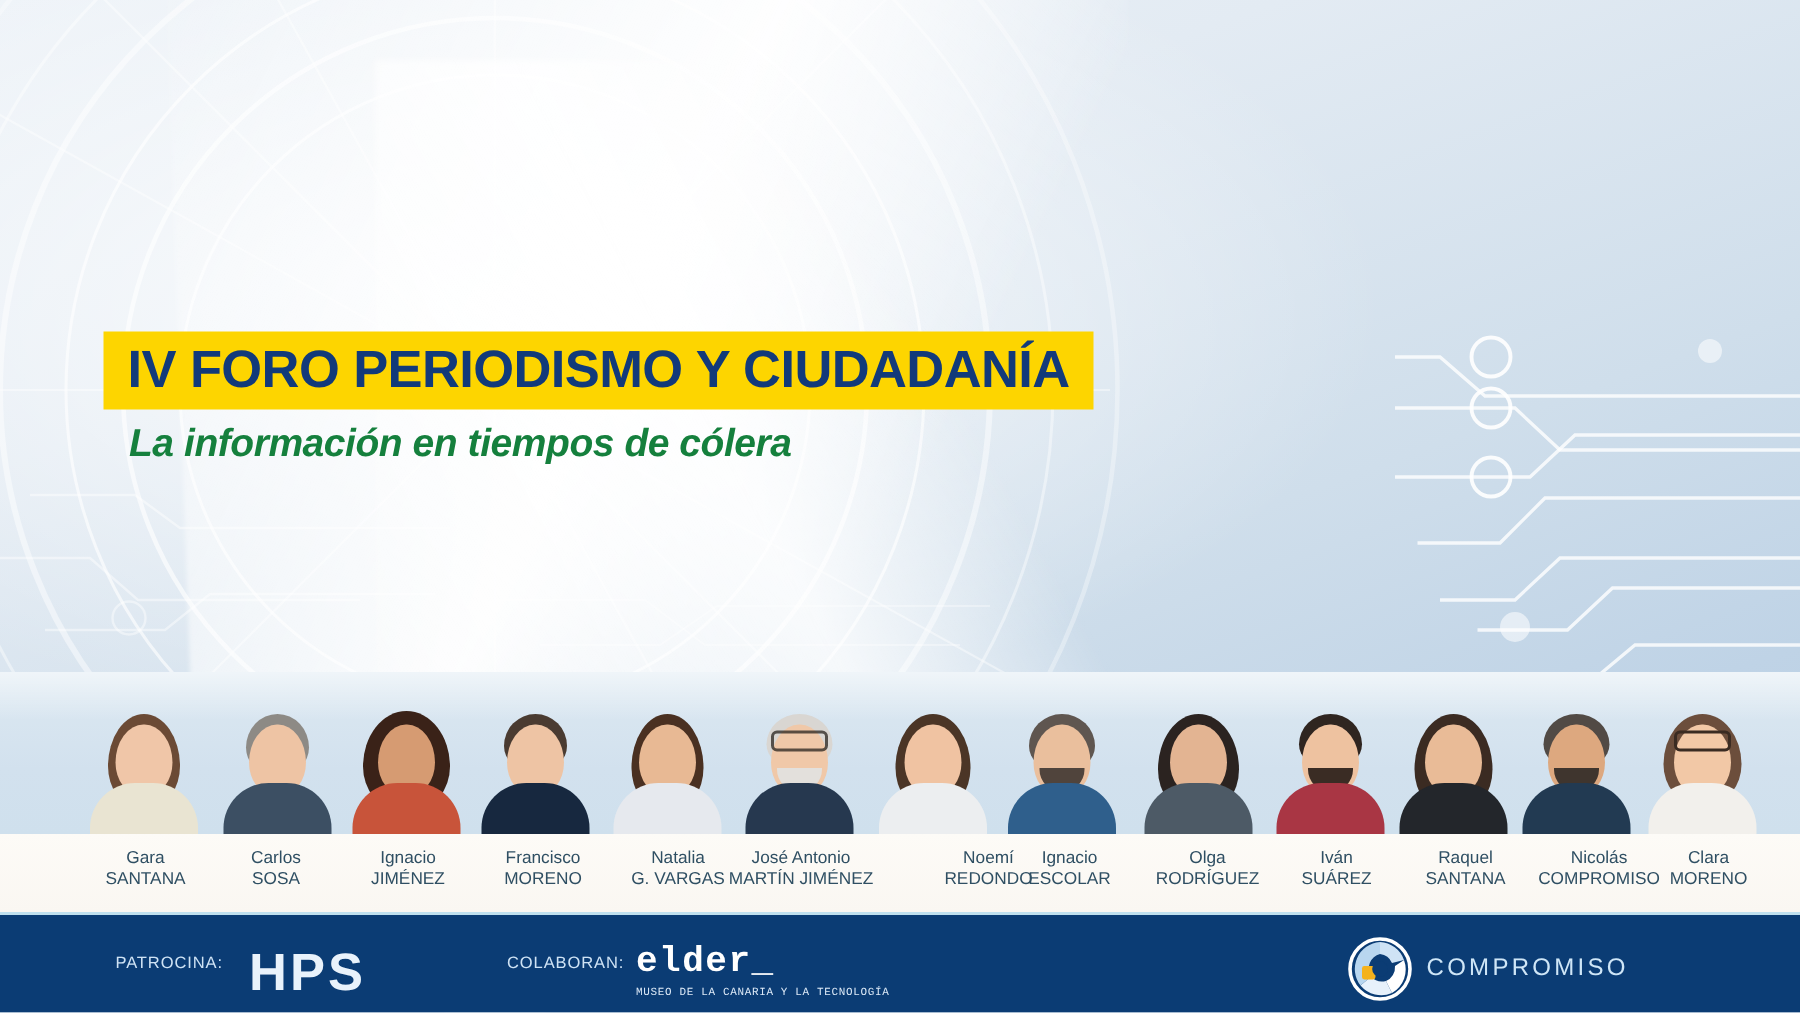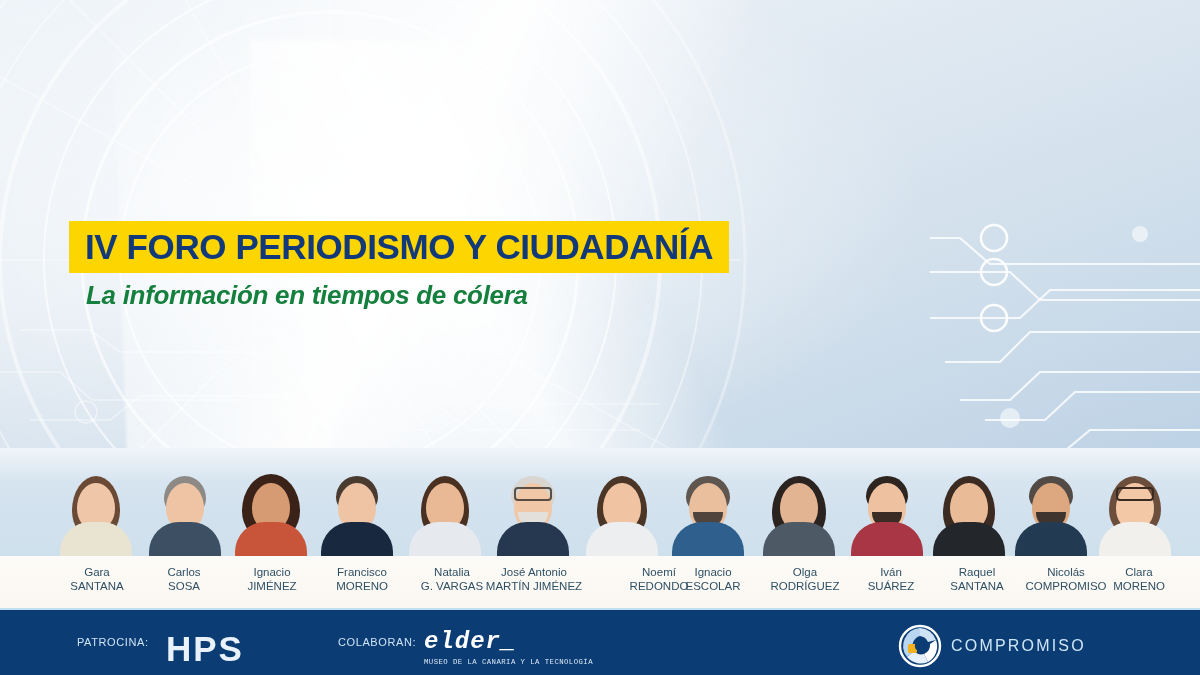--- a/index.html
+++ b/index.html
@@ -66,21 +66,21 @@
       border-bottom:2px solid #bfe0ef;}
   .name{position:absolute;top:9px;text-align:center;color:#2f4f63;line-height:1.22;}
   .name .n1{display:block;font-size:11.5px;}
   .name .n2{display:block;font-size:11.5px;}
 
   
   .footer{position:absolute;left:0;top:610px;width:1200px;height:65px;background:#0b3c74;}
   .f-label{position:absolute;color:#cfe3f5;font-size:11px;letter-spacing:.6px;top:26px;}
   .hps{position:absolute;left:166px;top:19px;color:#e9f2fb;font-size:35px;font-weight:bold;letter-spacing:2px;}
   .elder{position:absolute;left:424px;top:20px;}
-  .elder .e-main{font-family:"Liberation Mono", monospace;font-size:24px;font-weight:bold;color:#fff;letter-spacing:1px;line-height:1;font-style:italic;}
+  .elder .e-main{font-family:"Liberation Mono", monospace;font-size:24px;font-weight:bold;color:#fff;letter-spacing:1px;line-height:1;}
   .elder .e-sub{font-family:"Liberation Mono", monospace;font-size:7.3px;color:#dce9f7;letter-spacing:.45px;margin-top:4px;}
   .rtvc{position:absolute;left:600px;top:22px;display:flex;align-items:center;gap:5px;}
   .rtvc .r-word{font-size:27px;font-weight:bold;color:#fff;letter-spacing:-1px;line-height:1;}
   .rtvc .r-dots{position:relative;width:15px;height:15px;}
   .rtvc .r-dots i{position:absolute;width:7px;height:7px;border-radius:2px;display:block;}
   .rtvc .r-txt{font-size:6.6px;font-weight:bold;color:#fff;line-height:1.32;letter-spacing:.5px;}
   .rtvc .r-txt b{display:block;font-size:9px;letter-spacing:.3px;}
   .compromiso{position:absolute;left:898px;top:14px;display:flex;align-items:center;gap:9px;}
   .globe{position:relative;width:44px;height:44px;}
   .c-text .c-top{font-size:16px;color:#cfe6f7;letter-spacing:2.2px;line-height:1;}

